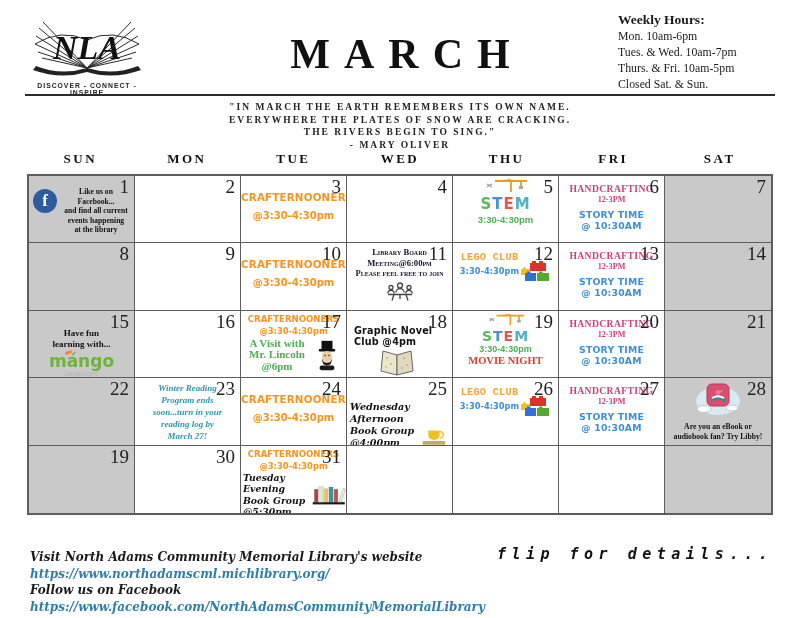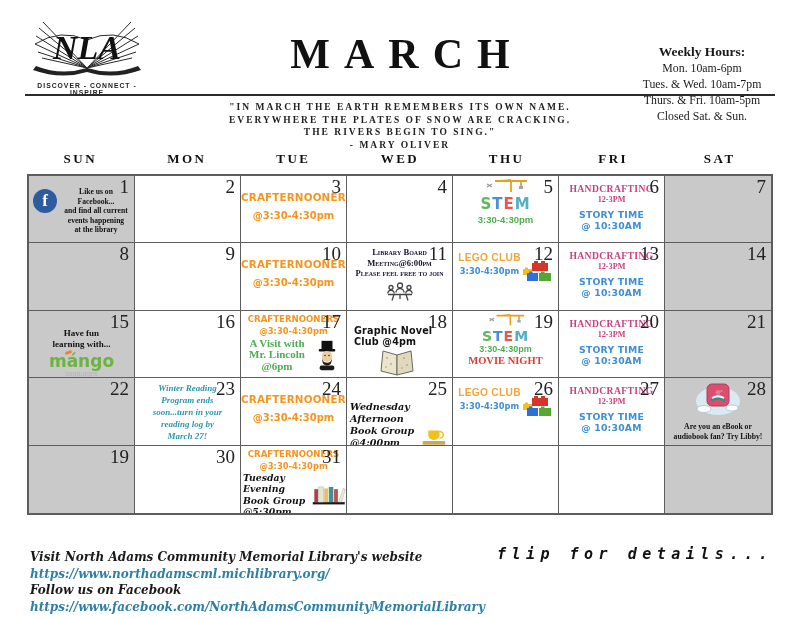--- a/index.html
+++ b/index.html
@@ -7,21 +7,21 @@
         font-family:"Liberation Serif",serif;color:#1a1a1a;}
 
   
   .logo{position:absolute;left:28px;top:12px;width:118px;text-align:center;}
   .logo svg{display:block;margin:0 auto;}
   .logo-tagline{font-family:"Liberation Sans",sans-serif;font-weight:bold;font-size:6.8px;
                 letter-spacing:1px;text-transform:uppercase;color:#222;margin-top:2px;}
   .march-title{position:absolute;left:50%;transform:translateX(-50%);top:30px;
                font-family:"Liberation Serif",serif;font-weight:bold;font-size:42px;
                letter-spacing:14px;padding-left:14px;color:#111;white-space:nowrap;}
-  .hours{position:absolute;right:14px;top:12px;width:168px;text-align:center;margin-top:32px;}
+  .hours{position:absolute;right:14px;top:12px;width:168px;}
   .hours-title{font-weight:bold;font-size:13.5px;}
   .hours-line{font-size:11.8px;line-height:16px;}
   .rule{position:absolute;left:25px;top:94px;width:750px;height:2px;background:#2b2b2b;}
   .quote{position:absolute;left:0;top:101px;width:800px;text-align:center;
          font-weight:bold;font-size:9.5px;letter-spacing:2px;line-height:12.5px;color:#222;}
 
   
   .dow-row{position:absolute;left:27px;top:151px;width:746px;display:grid;
            grid-template-columns:repeat(7,1fr);}
   .dow{text-align:center;font-weight:bold;font-size:13px;letter-spacing:2.5px;color:#111;}
@@ -55,21 +55,21 @@
   .sL1{color:#5CB85C;}.sL2{color:#4A90D8;}.sL3{color:#E8564A;}.sL4{color:#4FB0C6;}
   .stemtime{color:#4DAE51;font-family:"Liberation Sans",sans-serif;font-weight:bold;font-size:9.5px;margin-top:2px;}
   .movie{color:#E33B33;font-family:"Liberation Serif",serif;font-weight:bold;font-size:10.5px;line-height:12px;margin-top:1px;text-align:center;}
 
   .board{margin-top:4px;text-align:center;font-weight:bold;font-size:8.6px;line-height:10.5px;
          font-variant:small-caps;color:#14142a;}
   .board-icon{display:block;margin:2px auto 0;}
 
   .legorow{margin-top:9px;display:flex;justify-content:center;align-items:flex-start;gap:2px;}
   .legocol{text-align:center;}
-  .lego-title{color:#F0A63C;font-family:Liberation Sans, sans-serif;font-weight:bold;font-size:10.2px;letter-spacing:.3px;}
+  .lego-title{color:#F0A63C;font-family:Liberation Mono, monospace;font-weight:bold;font-size:10.2px;letter-spacing:.3px;}
   .lego-time{color:#3E8FD6;font-family:"DejaVu Sans",sans-serif;font-weight:bold;font-size:8.3px;margin-top:3px;}
   .legorow svg{margin-top:8px;}
 
   .fbrow{display:flex;align-items:flex-start;margin:9px 2px 0 4px;gap:3px;}
   .fbc{flex:0 0 24px;width:24px;height:24px;border-radius:50%;background:#2e5b9f;color:#fff;
        font-family:"Liberation Serif",serif;font-weight:bold;font-size:17px;
        display:flex;align-items:center;justify-content:center;margin-top:4px;}
   .fbnote{font-weight:bold;font-size:7.6px;line-height:9.6px;text-align:center;color:#111;margin-top:2px;width:72px;}
 
   .mangowrap{margin-top:17px;text-align:center;}

